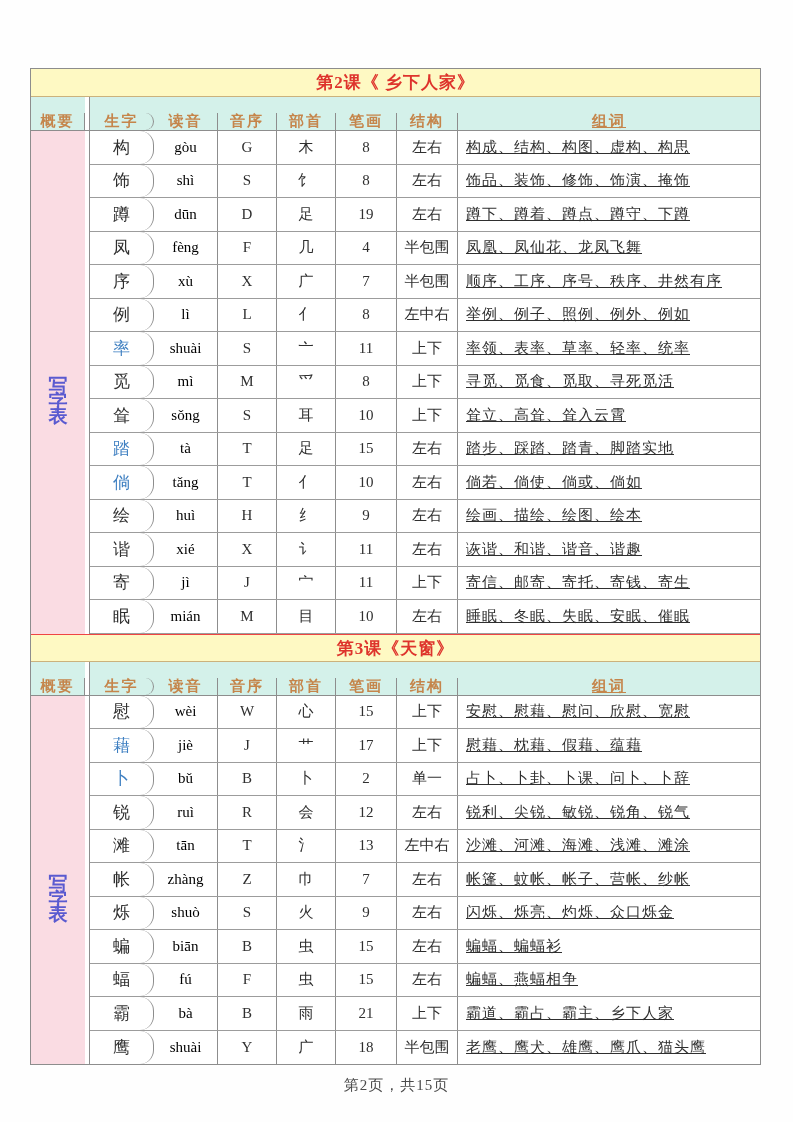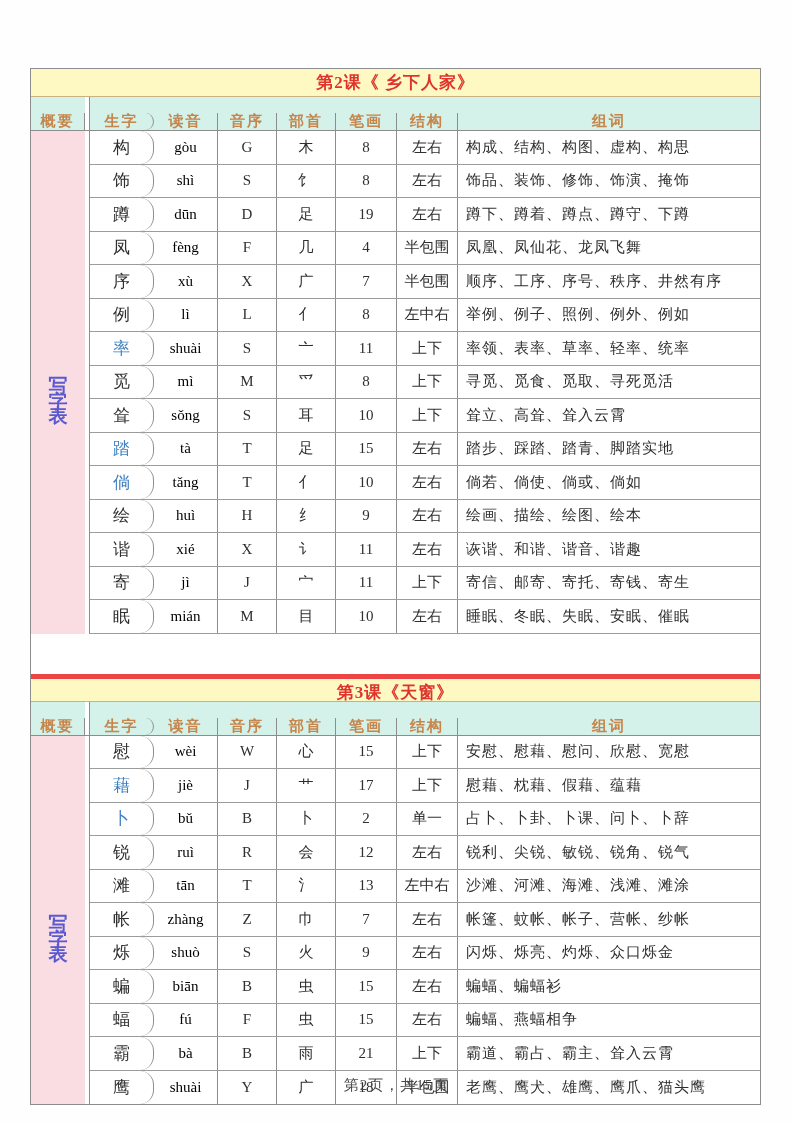--- a/index.html
+++ b/index.html
@@ -13,21 +13,21 @@
   .tbl {
     position:absolute; left:30px; top:68px; width:731px;
     border:1px solid #8d8d8d; background:#ffffff;
   }
   
   .sec-title {
     height:28px; line-height:28px; text-align:center;
     background:#fef9c3; color:#DE342C; font-weight:bold; font-size:17px;
     border-bottom:1px solid #cbb27d; letter-spacing:1px;
   }
-  .section + .section .sec-title { border-top:5px solid #ef4444;margin-top:40px; }
+  .section + .section .sec-title { border-top:1px solid #ef4444; }
   
   .hrow {
     display:flex; height:34px; background:#D4F1EA;
     border-bottom:1px solid #8d8d8d; align-items:stretch;
   }
   .hcell {
     display:flex; align-items:center; justify-content:center;
     font-weight:bold; color:#C5854B; font-size:15px;
     border-right:1px solid #8d8d8d; letter-spacing:2px;margin-top:16px;
   }
@@ -36,21 +36,21 @@
     width:5px; background:#fff;
     border-right:1px solid #8d8d8d;
   }
   .w-side  { width:54px; }
   .w-char  { width:64px;border-radius:14px; }
   .w-pin   { width:64px; }
   .w-ini   { width:59px; }
   .w-rad   { width:59px; }
   .w-str   { width:61px; }
   .w-struct{ width:61px; }
-  .w-words { flex:1; }
+  .w-words { flex:1;text-decoration:underline; }
   
   .sbody { display:flex; align-items:stretch; }
   .sidebar {
     width:54px; background:#FADCE3;
     display:flex; align-items:center; justify-content:center;
   }
   .bgap { width:5px; background:#fff; border-right:1px solid #8d8d8d; }
   .vtext {
     writing-mode:vertical-rl; text-orientation:upright;
     letter-spacing:14px; font-weight:bold; font-size:19px; color:#5A5AD0;
@@ -341,21 +341,21 @@
               <div class="cell w-struct">左右</div>
               <div class="cell w-words">蝙蝠、燕蝠相争</div>
             </div>
             <div class="row">
               <div class="cell w-char char">霸</div>
               <div class="cell w-pin pinyin">bà</div>
               <div class="cell w-ini">B</div>
               <div class="cell w-rad">雨</div>
               <div class="cell w-str">21</div>
               <div class="cell w-struct">上下</div>
-              <div class="cell w-words">霸道、霸占、霸主、耸入云霄</div>
+              <div class="cell w-words">霸道、霸占、霸主、乡下人家</div>
             </div>
             <div class="row">
               <div class="cell w-char char">鹰</div>
               <div class="cell w-pin pinyin">shuài</div>
               <div class="cell w-ini">Y</div>
               <div class="cell w-rad">广</div>
               <div class="cell w-str">18</div>
               <div class="cell w-struct">半包围</div>
               <div class="cell w-words">老鹰、鹰犬、雄鹰、鹰爪、猫头鹰</div>
             </div>

